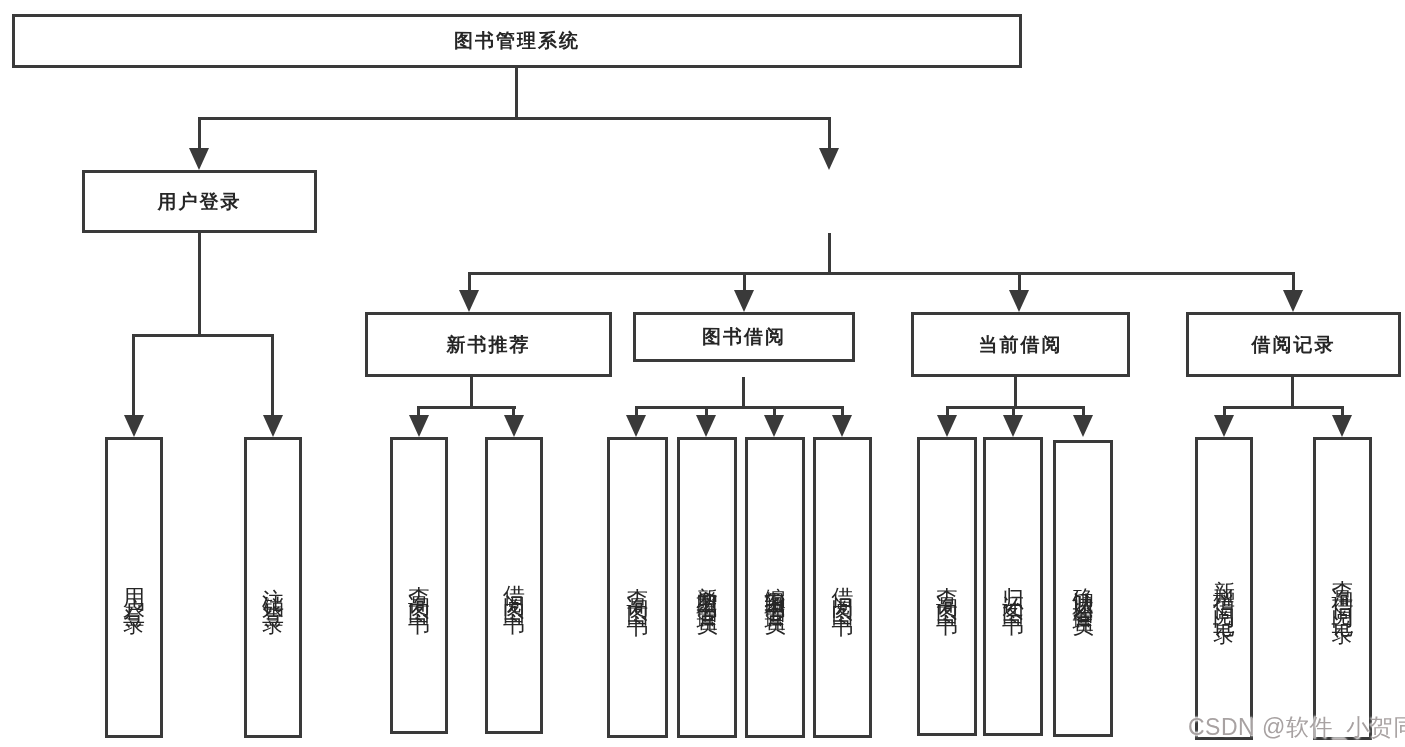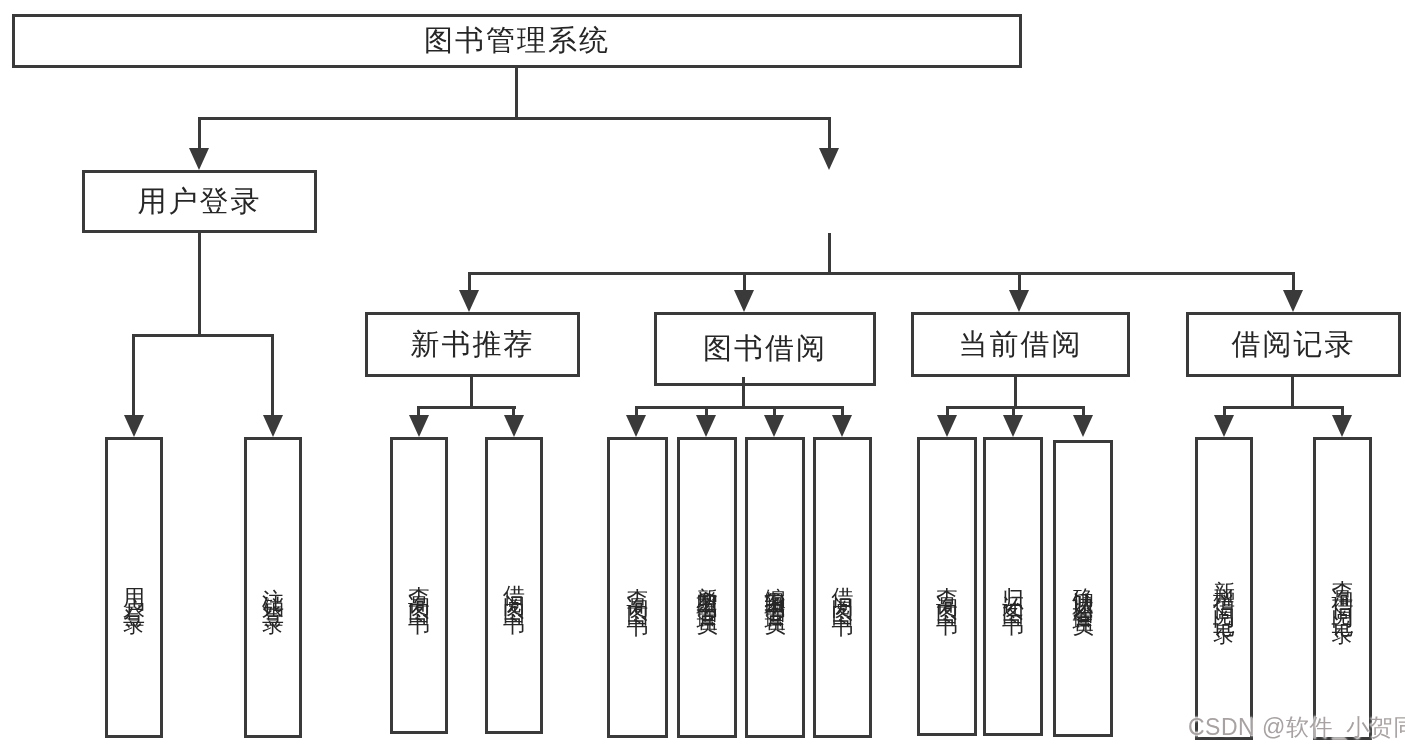--- a/index.html
+++ b/index.html
@@ -4,21 +4,21 @@
 <style>
   html,body{margin:0;padding:0;background:#fff;}
   #canvas{
     position:relative;width:1405px;height:747px;background:#ffffff;overflow:hidden;
     font-family:"Liberation Sans","DejaVu Sans",sans-serif;color:#262626;
   }
   .box{
     position:absolute;background:#fff;border:3px solid #3a3a3a;box-sizing:border-box;
     display:flex;align-items:center;justify-content:center;
   }
-  .hbox{font-size:29px;letter-spacing:2px;}
+  .hbox{font-size:19px;letter-spacing:2px;font-weight:bold;}
   .vbox{
     writing-mode:vertical-rl;text-orientation:mixed;
     font-size:22px;letter-spacing:9px;
   }
   .vbox.long{font-size:21px;letter-spacing:4px;}
   .line{position:absolute;background:#3a3a3a;}
   .vline{width:3px;}
   .hline{height:3px;}
   .arrow{
     position:absolute;width:0;height:0;
@@ -58,22 +58,22 @@
   <div class="line hline" style="left:468px;top:272px;width:827px"></div>
   <div class="line vline" style="left:468px;top:272px;height:21px"></div>
   <div class="arrow" style="left:459px;top:290px"></div>
   <div class="line vline" style="left:743px;top:272px;height:21px"></div>
   <div class="arrow" style="left:734px;top:290px"></div>
   <div class="line vline" style="left:1018px;top:272px;height:21px"></div>
   <div class="arrow" style="left:1009px;top:290px"></div>
   <div class="line vline" style="left:1292px;top:272px;height:21px"></div>
   <div class="arrow" style="left:1283px;top:290px"></div>
 
-  <div class="box hbox" style="left:365px;top:312px;width:215px;height:65px">新书推荐</div>
-  <div class="box hbox" style="left:654px;top:312px;width:222px;height:74px">图书借阅</div>
+  <div class="box hbox" style="left:365px;top:312px;width:247px;height:65px">新书推荐</div>
+  <div class="box hbox" style="left:633px;top:312px;width:222px;height:50px">图书借阅</div>
   <div class="box hbox" style="left:911px;top:312px;width:219px;height:65px">当前借阅</div>
   <div class="box hbox" style="left:1186px;top:312px;width:215px;height:65px">借阅记录</div>
 
   <div class="line vline" style="left:470px;top:377px;height:31px"></div>
   <div class="line hline" style="left:418px;top:406px;width:98px"></div>
   <div class="line vline" style="left:417px;top:406px;height:12px"></div>
   <div class="arrow" style="left:409px;top:415px"></div>
   <div class="line vline" style="left:512px;top:406px;height:12px"></div>
   <div class="arrow" style="left:504px;top:415px"></div>
 

